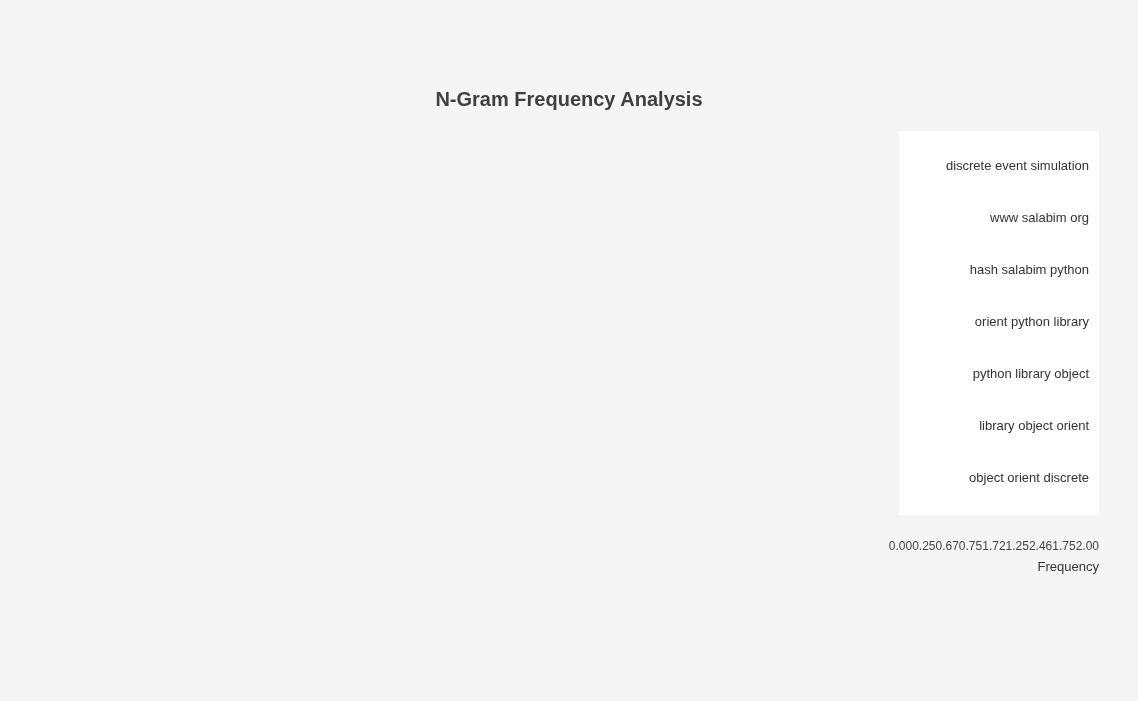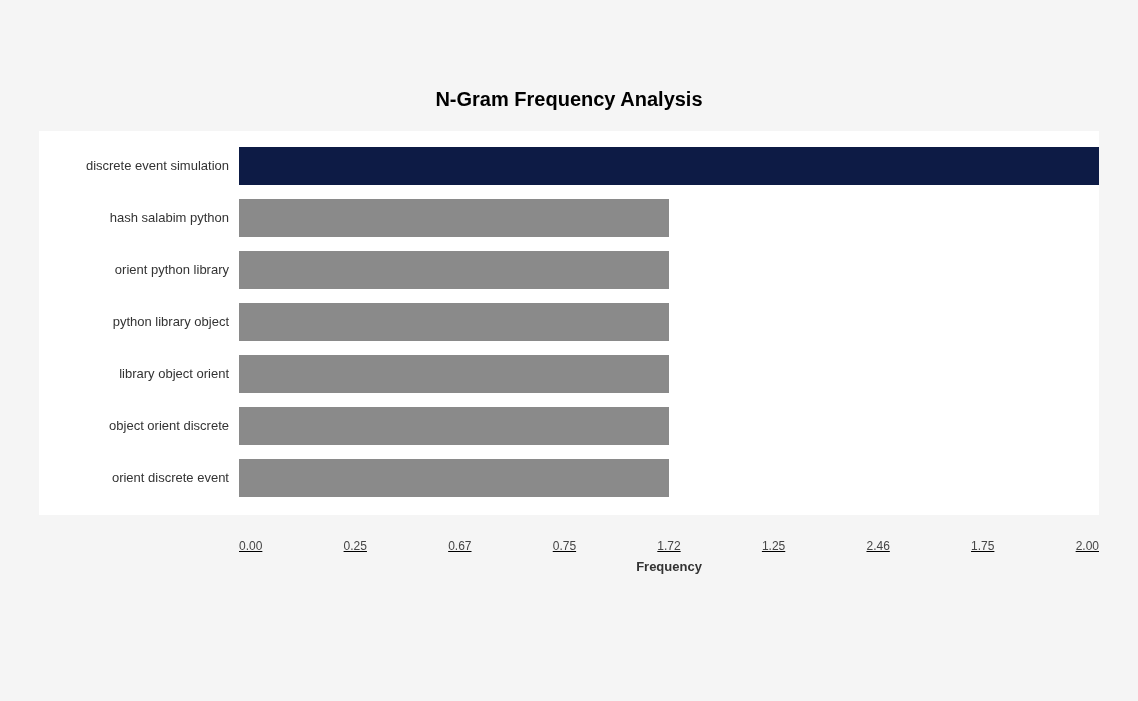--- a/index.html
+++ b/index.html
@@ -15,21 +15,21 @@
     .chart-container {
       background: #f5f5f5;
       width: 1100px;
       padding: 20px 20px 60px 20px;
     }
     .chart-title {
       text-align: center;
       font-size: 20px;
       font-weight: bold;
       margin-bottom: 20px;
-      color: #000000;
+      color: #404040;
     }
     .bar-row {
       display: flex;
       align-items: center;
       margin-bottom: 2px;
       height: 50px;
     }
     .bar-label {
       width: 200px;
       text-align: right;
@@ -51,60 +51,65 @@
     .bar-fill.dark-blue {
       background: #0d1b45;
     }
     .bar-fill.gray {
       background: #8a8a8a;
     }
     .x-axis-area {
       display: flex;
       margin-top: 24px;
       padding-left: 200px;
-      text-decoration: underline;
     }
     .x-axis-labels {
       flex: 1;
       display: flex;
       justify-content: space-between;
       font-size: 12px;
       color: #444;
     }
     .x-axis-title {
       text-align: center;
       font-size: 13px;
       color: #333;
       margin-top: 6px;
       padding-left: 200px;
-      font-weight: bold;
     }
     .chart-plot {
       display: flex;
       flex-direction: column;
       position: relative;
+      align-items: flex-end;
     }
     .bars-wrapper {
       display: flex;
       flex-direction: column;
       background: white;
       padding: 10px 0;
     }
   </style>
 </head>
 <body>
 
 <div class="chart-container">
   <div class="chart-title">N-Gram Frequency Analysis</div>
 
   <div class="chart-plot">
 
     <div class="bars-wrapper" id="bars-wrapper">
     <div class="bar-row">
           <div class="bar-label">discrete event simulation</div>
+          <div class="bar-track">
+            <div class="bar-fill dark-blue" style="width: 100%;"></div>
+          </div>
+        </div>
+        <div class="bar-row">
+          <div class="bar-label">www salabim org</div>
           <div class="bar-track">
             <div class="bar-fill dark-blue" style="width: 100%;"></div>
           </div>
         </div>
         <div class="bar-row">
           <div class="bar-label">hash salabim python</div>
           <div class="bar-track">
             <div class="bar-fill gray" style="width: 50%;"></div>
           </div>
         </div>
@@ -125,26 +130,20 @@
           <div class="bar-track">
             <div class="bar-fill gray" style="width: 50%;"></div>
           </div>
         </div>
         <div class="bar-row">
           <div class="bar-label">object orient discrete</div>
           <div class="bar-track">
             <div class="bar-fill gray" style="width: 50%;"></div>
           </div>
         </div>
-        <div class="bar-row">
-          <div class="bar-label">orient discrete event</div>
-          <div class="bar-track">
-            <div class="bar-fill gray" style="width: 50%;"></div>
-          </div>
-        </div>
       </div>
 
     <div class="x-axis-area">
       <div class="x-axis-labels" id="x-axis-labels">
       <span>0.00</span>
           <span>0.25</span>
           <span>0.67</span>
           <span>0.75</span>
           <span>1.72</span>
           <span>1.25</span>

